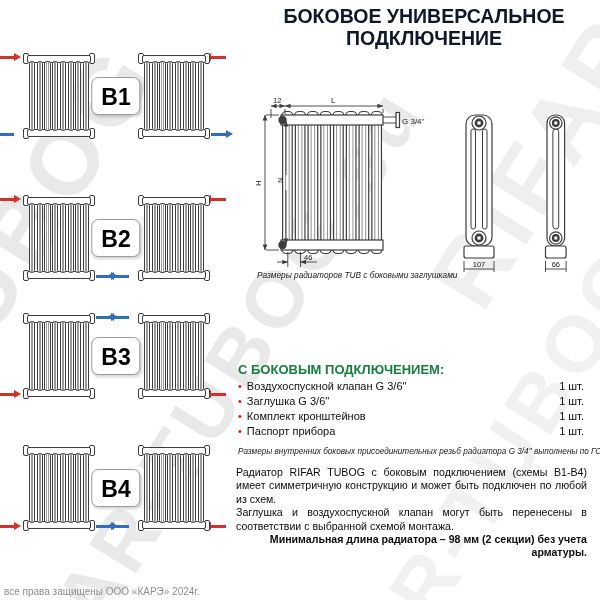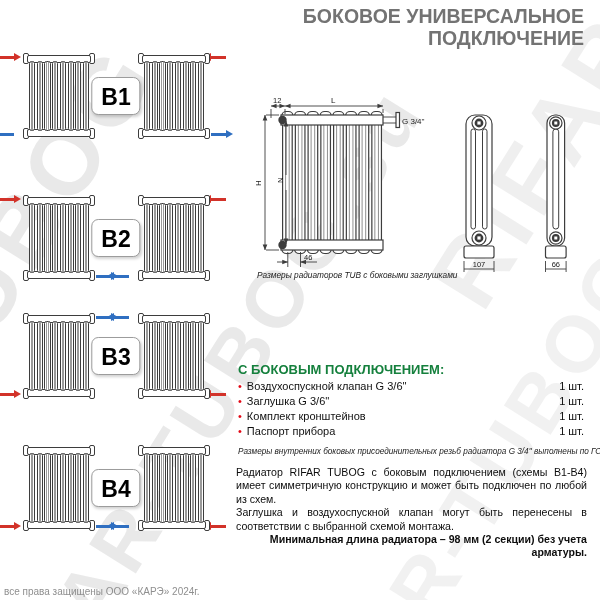--- a/index.html
+++ b/index.html
@@ -7,21 +7,21 @@
 body{position:relative;overflow:hidden;background:#fff;font-family:"Liberation Sans",sans-serif;color:#111}
 
 .wm-layer{position:absolute;inset:0;z-index:0;overflow:hidden}
 .watermark{position:absolute;font-weight:800;white-space:nowrap;transform-origin:0 50%;letter-spacing:.08em;line-height:1;color:rgba(120,120,120,.16)}
 .wm0{left:-70px;top:330px;font-size:95px;transform:rotate(-58deg)}
 .wm1{left:0;top:700px;font-size:80px;transform:rotate(-58deg)}
 .wm2{left:300px;top:745px;font-size:80px;transform:rotate(-58deg);color:rgba(120,120,120,.10)}
 .wm3{left:455px;top:250px;font-size:95px;transform:rotate(-58deg);color:rgba(120,120,120,.12)}
 
 .content{position:absolute;inset:0;z-index:1}
-.title{position:absolute;top:6px;right:16px;width:320px;text-align:right;font-size:19.5px;line-height:21.5px;font-weight:800;color:#737373}
+.title{position:absolute;top:6px;right:16px;width:320px;text-align:center;font-size:19.5px;line-height:21.5px;font-weight:800;color:#0f172a}
 
 .schemes{position:absolute;left:25px;top:0;width:190px;height:600px}
 .scheme-row{position:absolute;left:0;width:183px;height:88px}
 .scheme-row.s0{top:52px}.scheme-row.s1{top:194px}.scheme-row.s2{top:312px}.scheme-row.s3{top:444px}
 .rad-group{position:absolute;top:0;width:68px;height:88px}
 .rad-group.left{left:0}.rad-group.right{left:115px}
 .radiator{position:absolute;inset:0}
 .hdr{position:absolute;left:2px;right:2px;height:8px;border:1.4px solid #3d3d3d;background:#fff;border-radius:2px;z-index:2}
 .hdr.top{top:3px}.hdr.bottom{bottom:3px}
 .nub{position:absolute;width:6px;height:11px;border:1.3px solid #3d3d3d;background:#fff;border-radius:2px;z-index:1}

